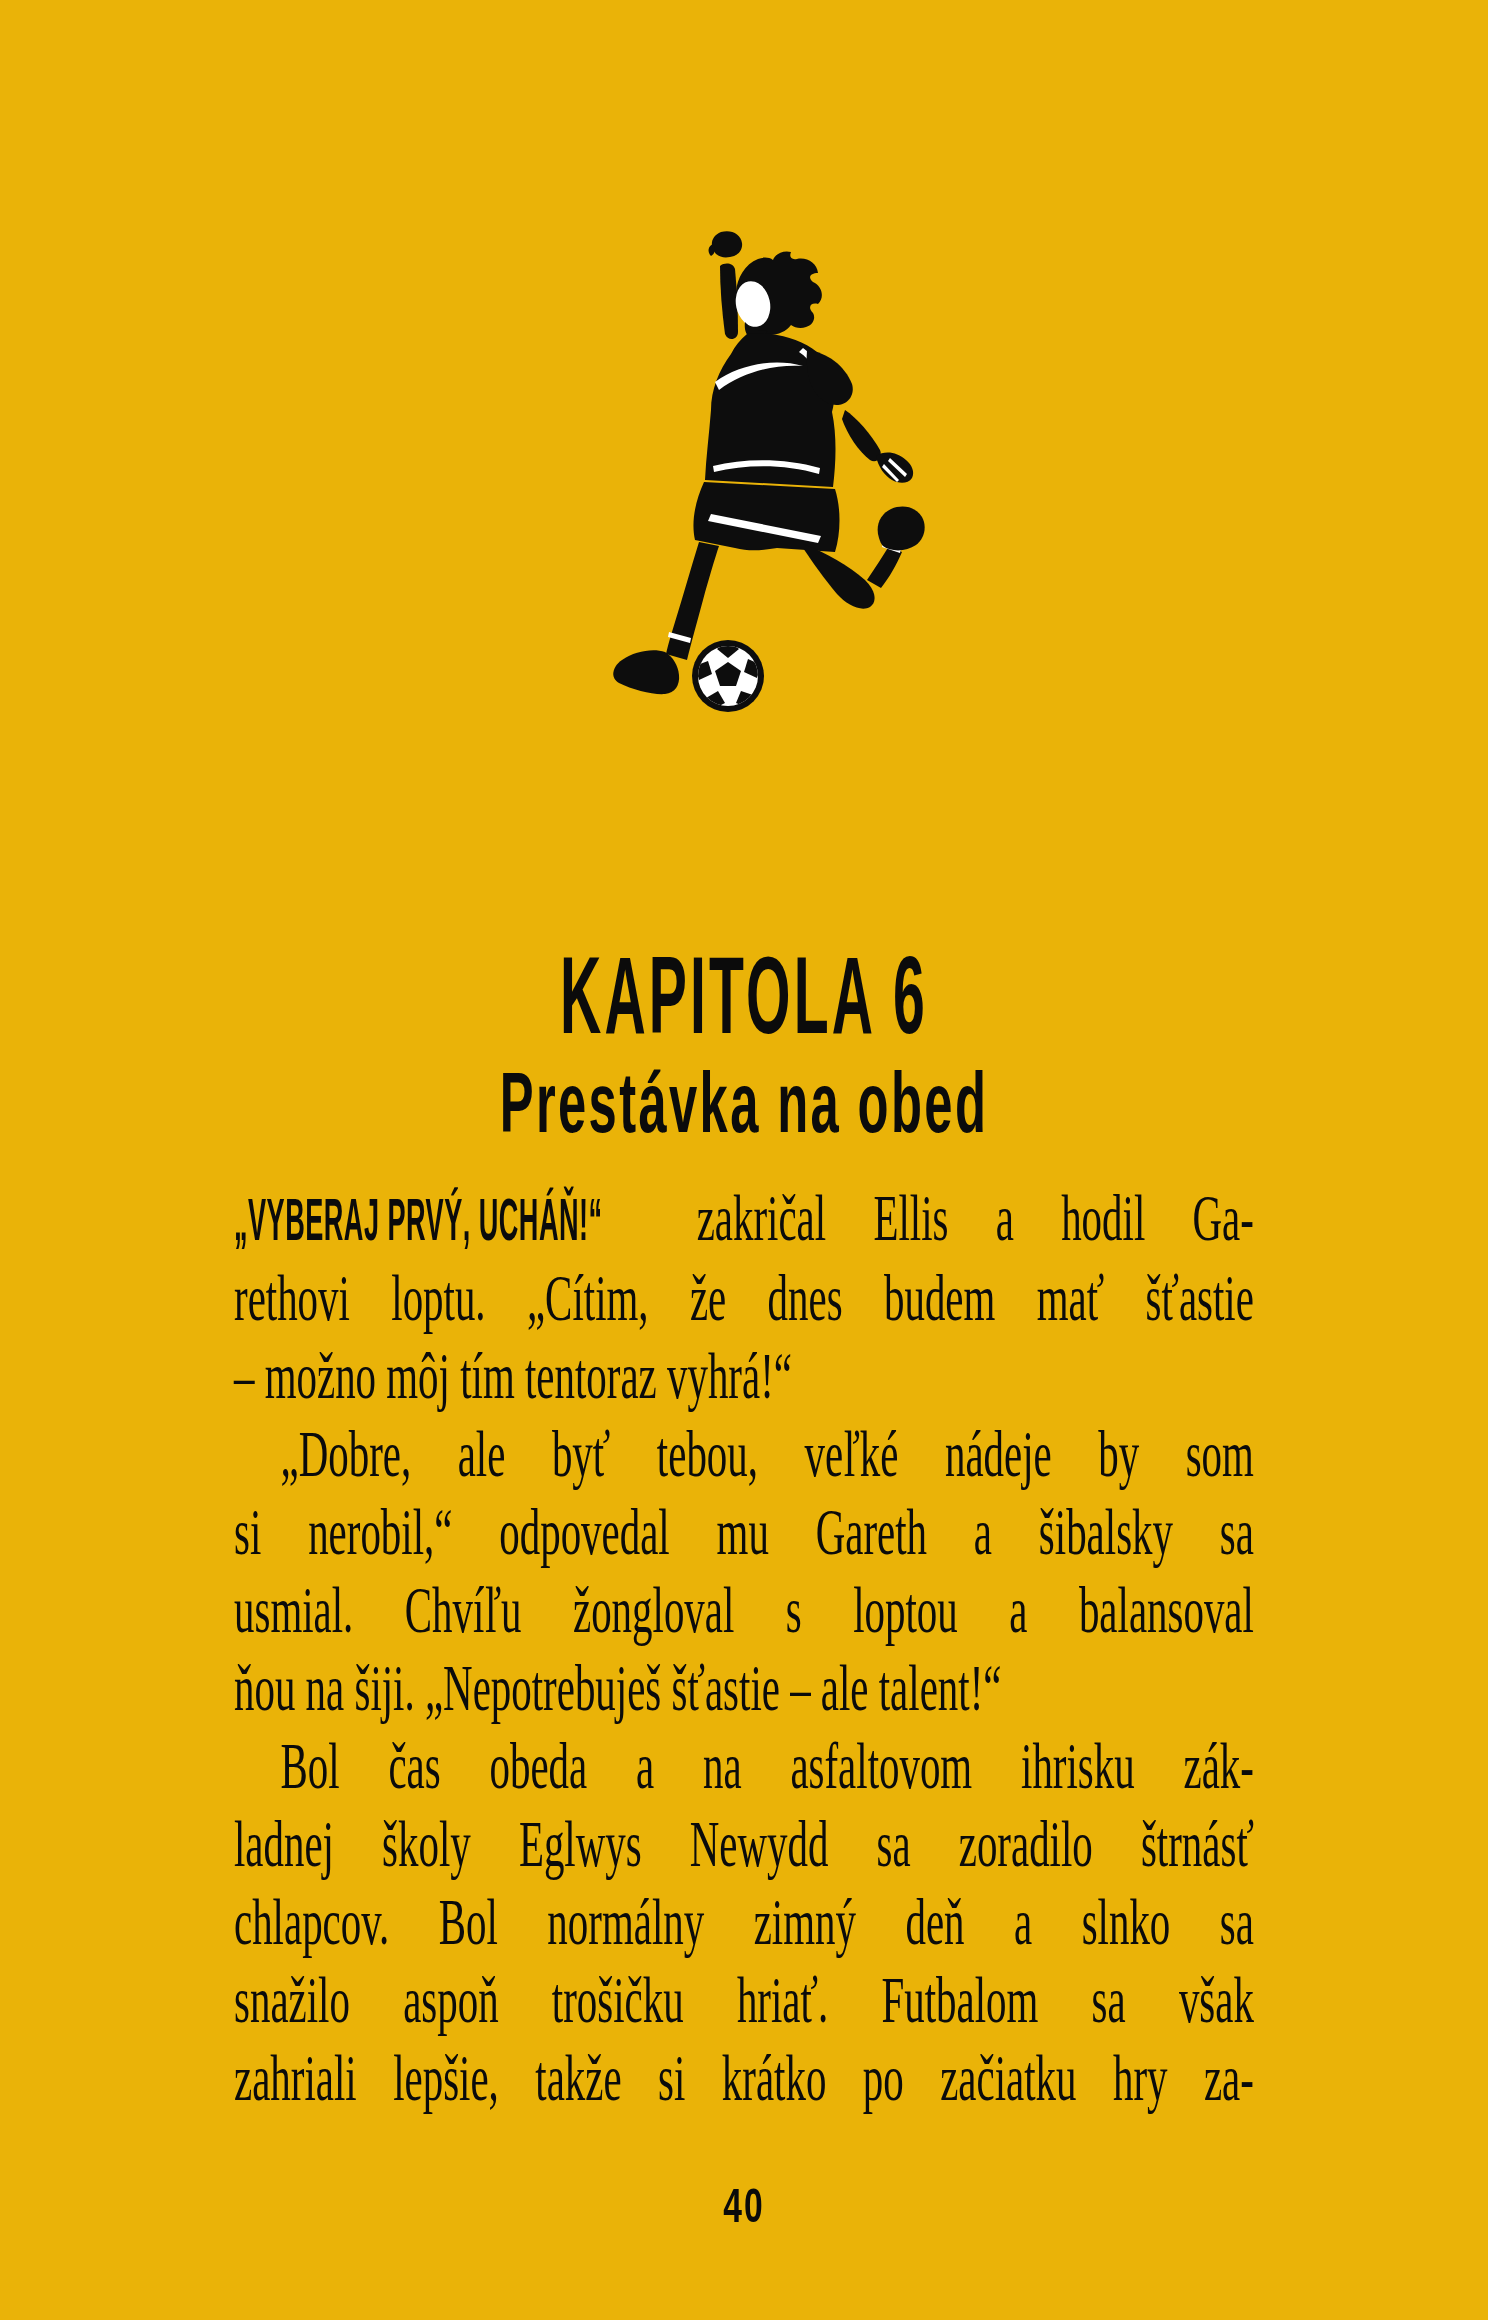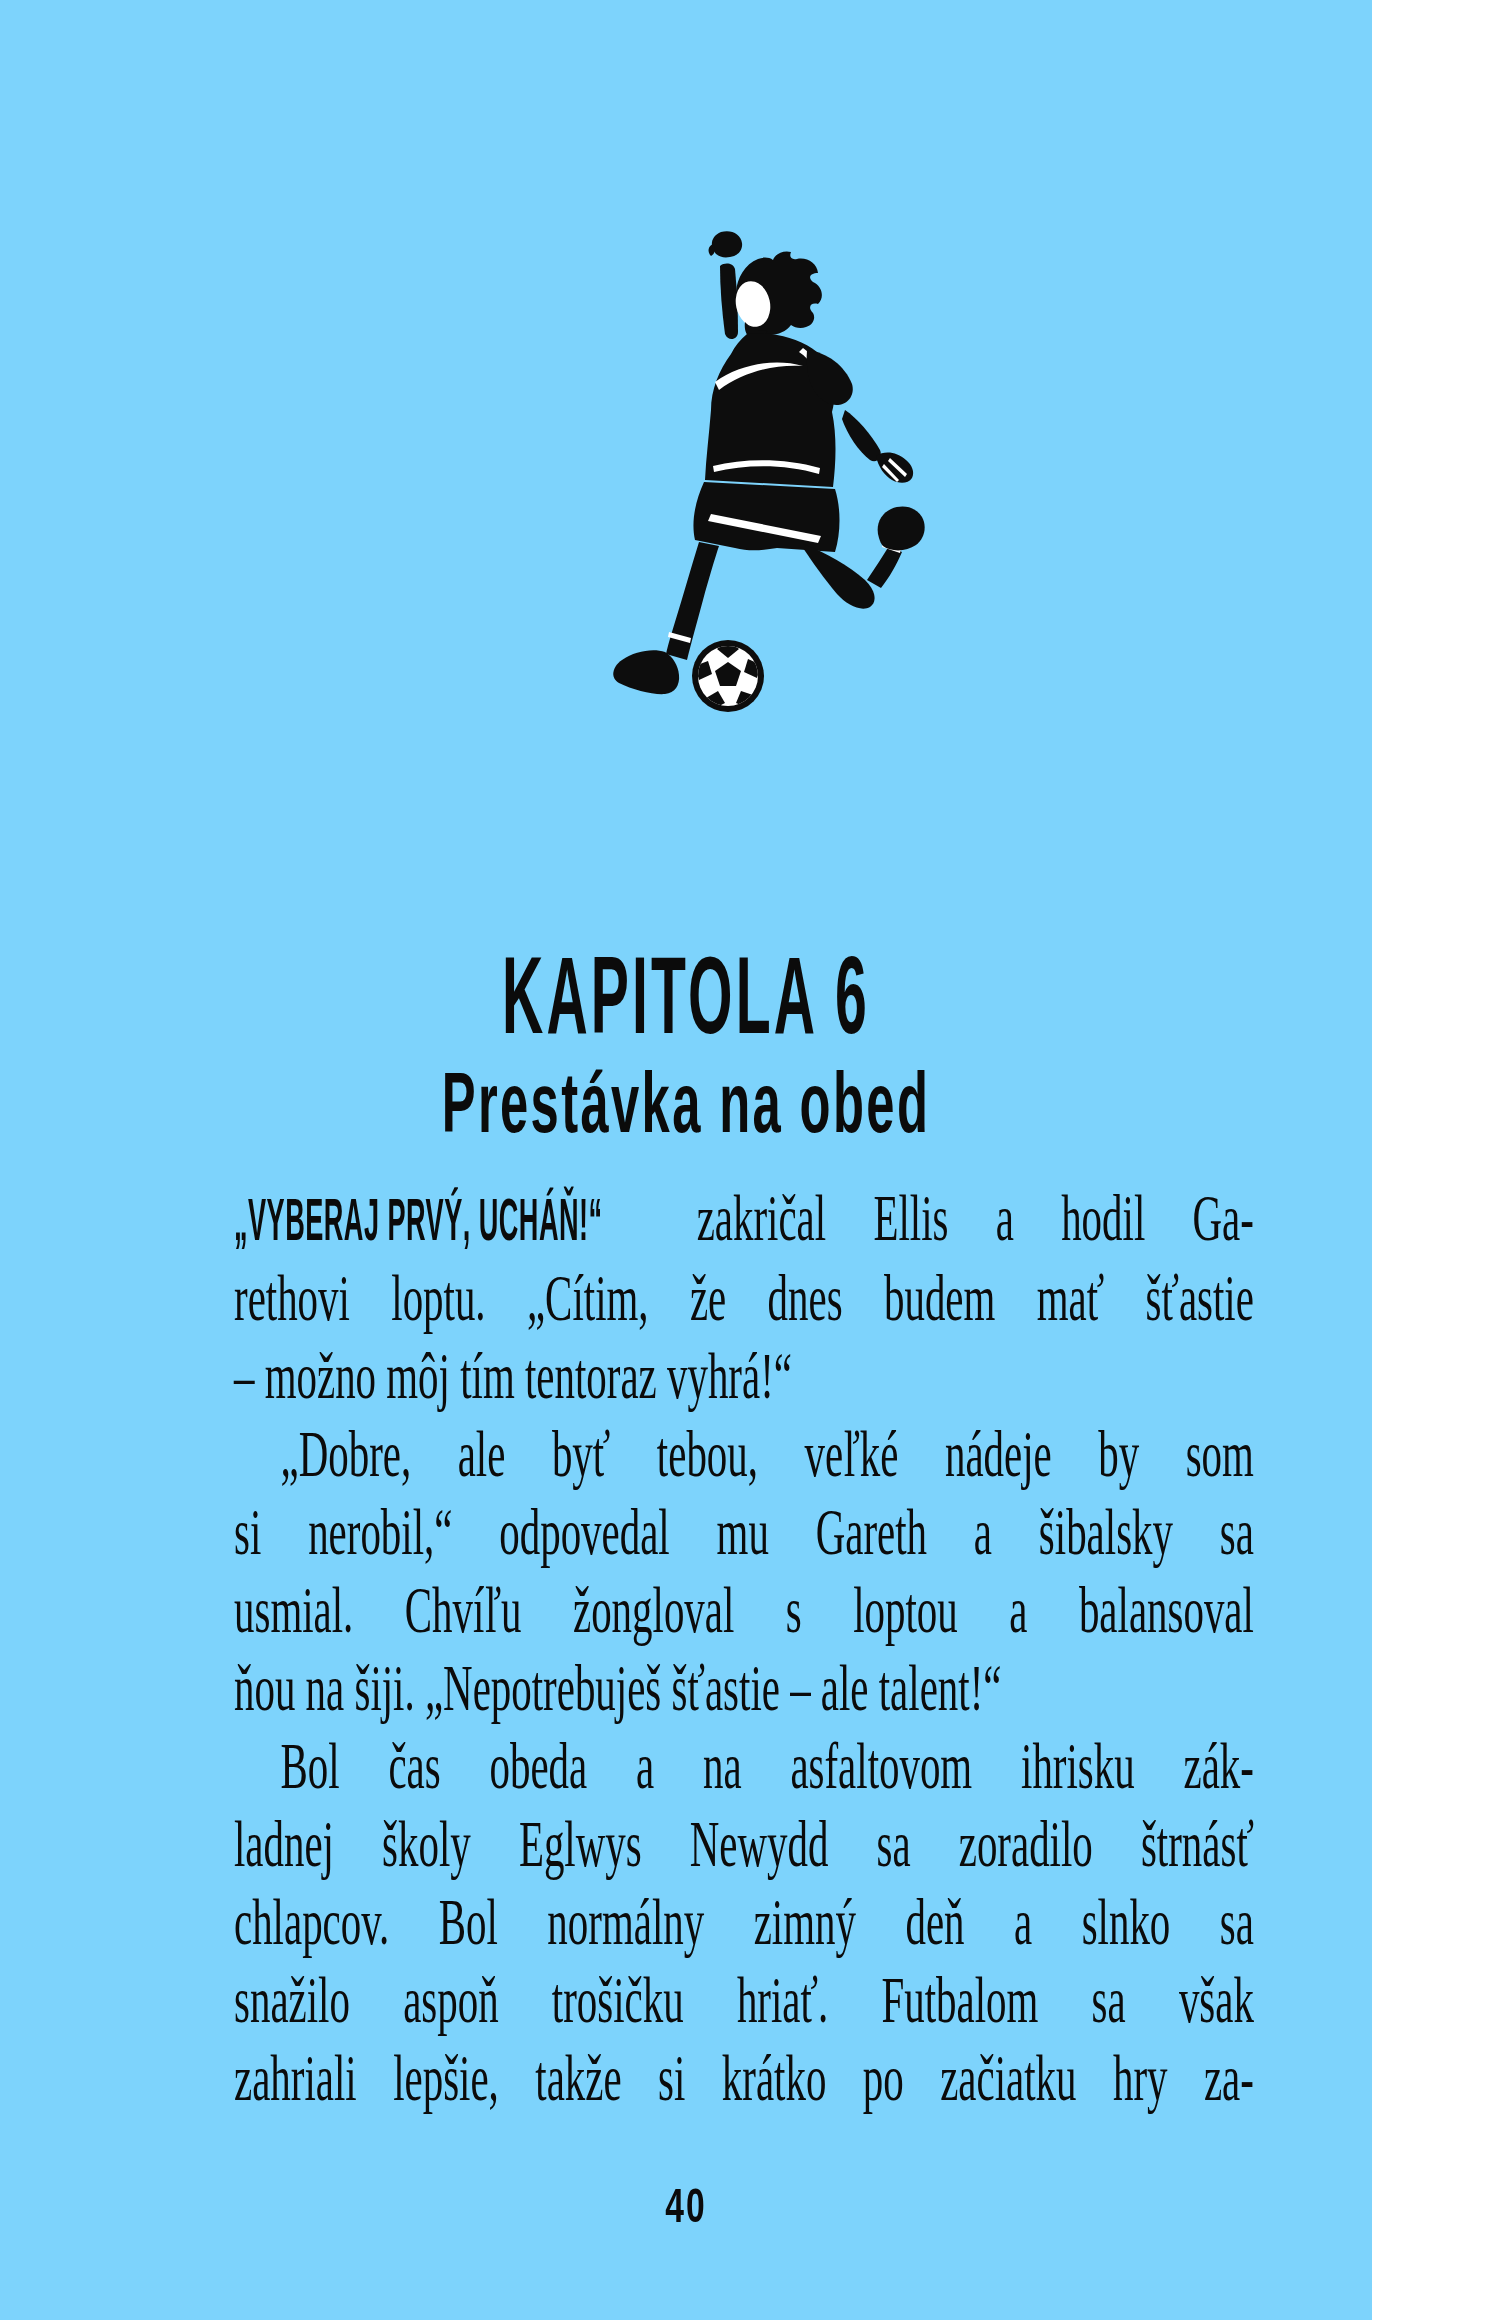--- a/index.html
+++ b/index.html
@@ -1,20 +1,20 @@
 <!DOCTYPE html>
 <html><head>
 <meta charset="utf-8">
 <style>
   html, body { margin: 0; padding: 0; background: #ffffff; }
   .page {
     position: relative;
-    width: 1372px;
+    width: 1488px;
     height: 2320px;
-    background: #7dd3fc;
+    background: #eab308;
     overflow: hidden;
     font-family: "Liberation Serif", serif;
     color: #0b0b0b;
   }
 
   
   .illustration {
     position: absolute;
     left: 595px;
     top: 230px;

